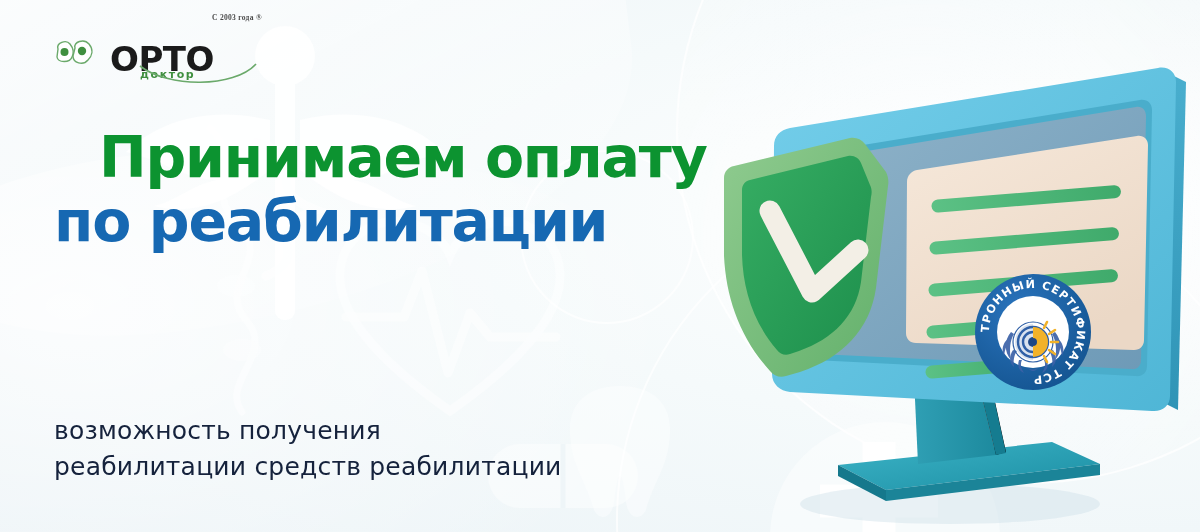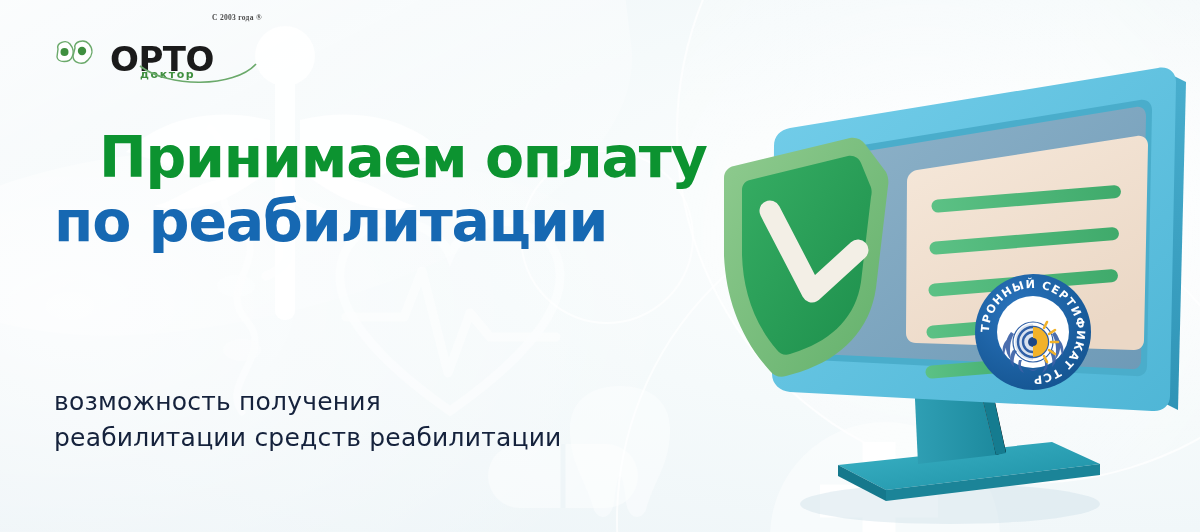--- a/index.html
+++ b/index.html
@@ -88,21 +88,21 @@
   .headline{position:absolute;left:54px;top:128px;z-index:9;}
   .h-line{
     font-family:"DejaVu Sans",sans-serif;
     font-weight:700;font-size:57px;line-height:1.02;letter-spacing:-1.2px;
     white-space:nowrap;
   }
   .h-green{color:#0c9330;margin-bottom:6px;margin-left:45px;}
   .h-blue{color:#1668b2;}
 
   .subtitle{
-    position:absolute;left:54px;top:384px;z-index:9;
+    position:absolute;left:54px;top:413px;z-index:9;
     font-family:"DejaVu Sans",sans-serif;
     font-size:25px;line-height:1.42;color:#15223c;font-weight:400;
     letter-spacing:.2px;
   }
 
   
   .illus{position:absolute;left:700px;top:60px;width:500px;height:472px;z-index:5;}
   .illus svg{display:block;}
 
   

